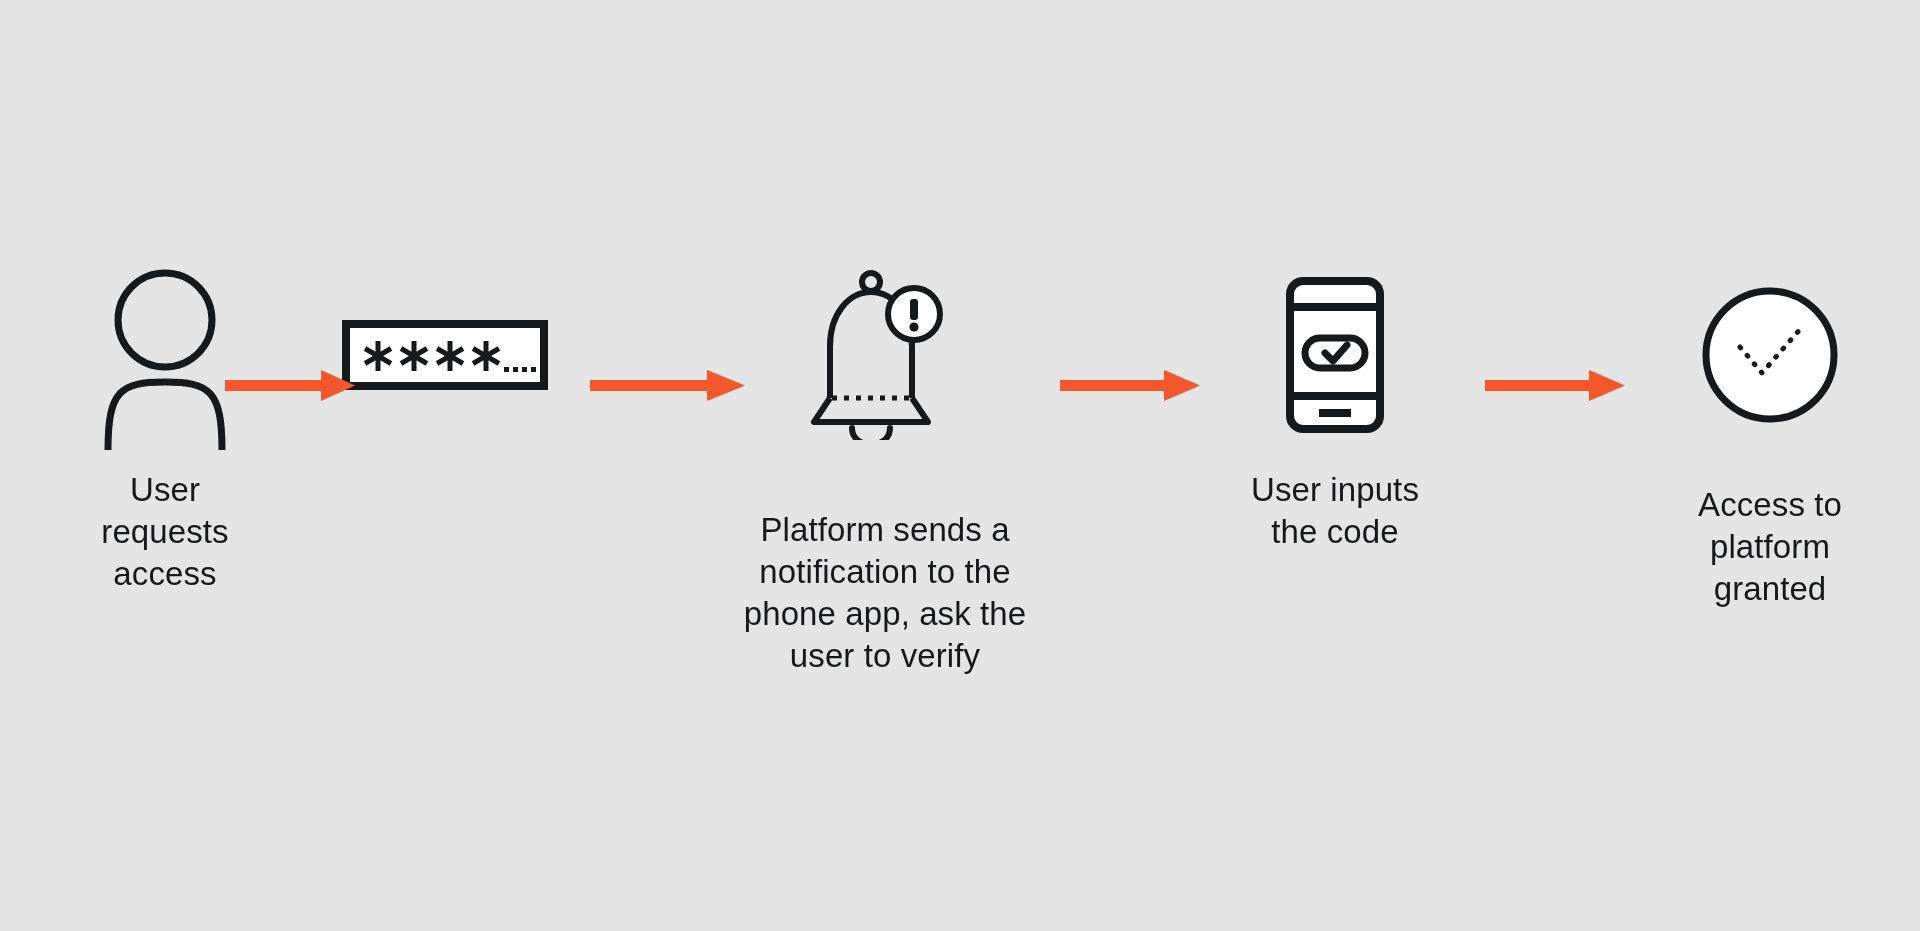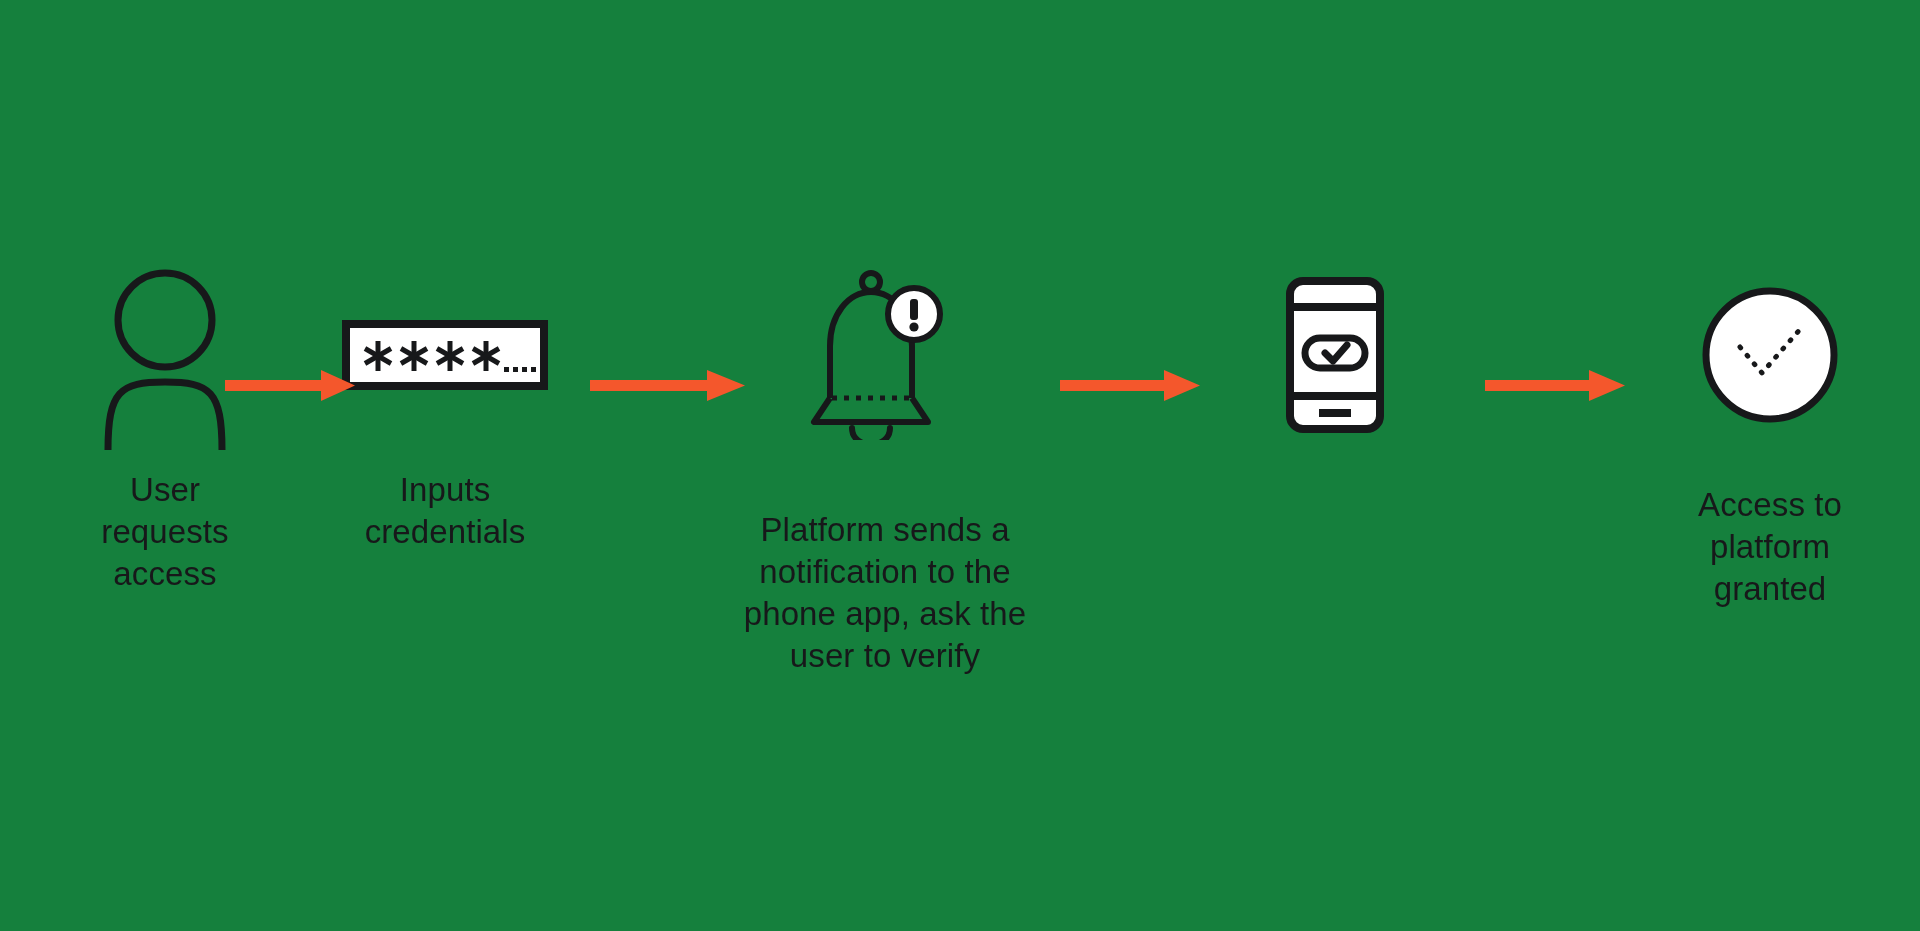--- a/index.html
+++ b/index.html
@@ -11,21 +11,21 @@
     width: 1920px;
     height: 931px;
     overflow: hidden;
     font-family: "Liberation Sans", sans-serif;
   }
 
   #canvas {
     position: relative;
     width: 1920px;
     height: 931px;
-    background: #15803d;
+    background: #e5e5e5;
   }
 
   
   .flow {
     position: absolute;
     left: 0;
     top: 0;
     width: 1920px;
     height: 931px;
   }
@@ -125,22 +125,20 @@
           </g>
 
           <g fill="#17181a">
             <rect x="162" y="47" width="5" height="5"></rect>
             <rect x="171" y="47" width="5" height="5"></rect>
             <rect x="180" y="47" width="5" height="5"></rect>
             <rect x="189" y="47" width="5" height="5"></rect>
           </g>
         </svg>
       </div>
-      <div class="step-label">Inputs
-credentials</div>
     </div>
 
     <div class="step" id="step-3">
       <div class="icon-box">
         <svg width="150" height="170" viewBox="0 0 150 170">
 
           <circle cx="61" cy="12" r="9" fill="none" stroke="#17181a" stroke-width="6"></circle>
 
           <path d="M20 128 L20 76 C20 45, 38 22, 61 22 C84 22, 102 45, 102 76 L102 128" fill="none" stroke="#17181a" stroke-width="6" stroke-linejoin="round"></path>
 
@@ -167,20 +165,22 @@
           <rect x="5" y="5" width="90" height="148" rx="13" ry="13" fill="#ffffff" stroke="#17181a" stroke-width="8"></rect>
           <line x1="9" y1="31" x2="91" y2="31" stroke="#17181a" stroke-width="8"></line>
           <line x1="9" y1="120" x2="91" y2="120" stroke="#17181a" stroke-width="8"></line>
 
           <rect x="20" y="62" width="60" height="30" rx="15" ry="15" fill="#ffffff" stroke="#17181a" stroke-width="7"></rect>
           <path d="M40 77 L48 85 L62 69" fill="none" stroke="#17181a" stroke-width="7" stroke-linecap="round" stroke-linejoin="round"></path>
 
           <rect x="34" y="133" width="32" height="8" fill="#17181a"></rect>
         </svg>
       </div>
+      <div class="step-label">User inputs
+the code</div>
     </div>
 
     <div class="step" id="step-5">
       <div class="icon-box">
         <svg width="140" height="140" viewBox="0 0 140 140">
           <circle cx="70" cy="70" r="64" fill="#ffffff" stroke="#17181a" stroke-width="7"></circle>
           <path d="M40 62 L62 88 L102 42" fill="none" stroke="#17181a" stroke-width="5" stroke-linecap="round" stroke-dasharray="1 10"></path>
         </svg>
       </div>
       <div class="step-label">Access to

